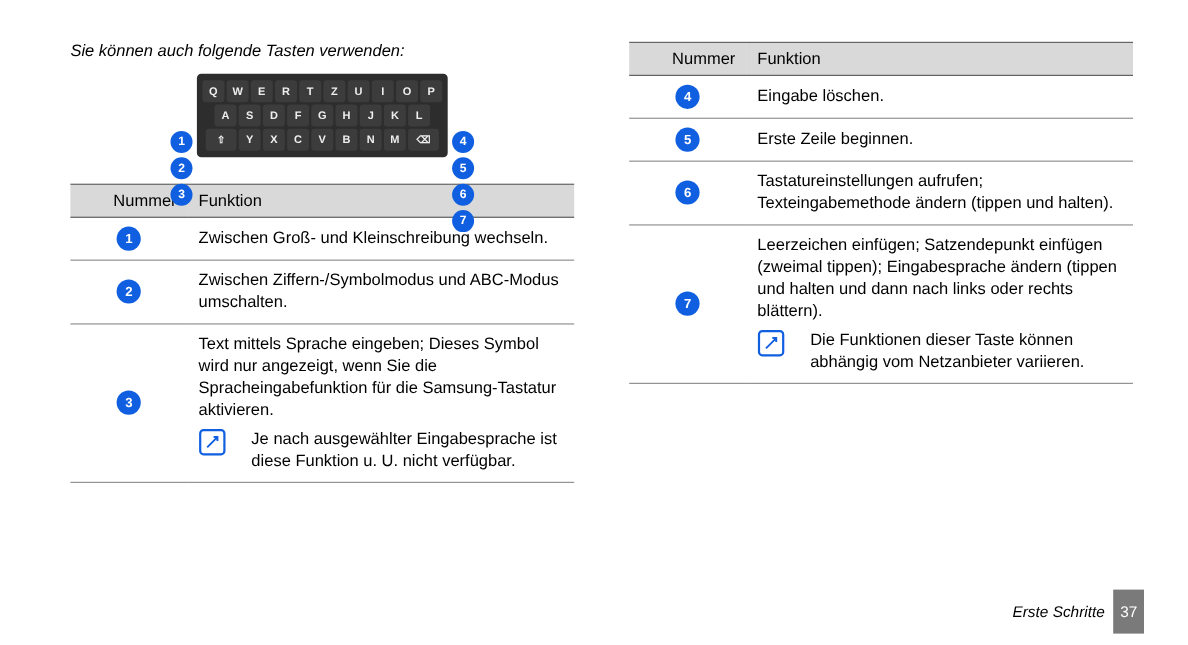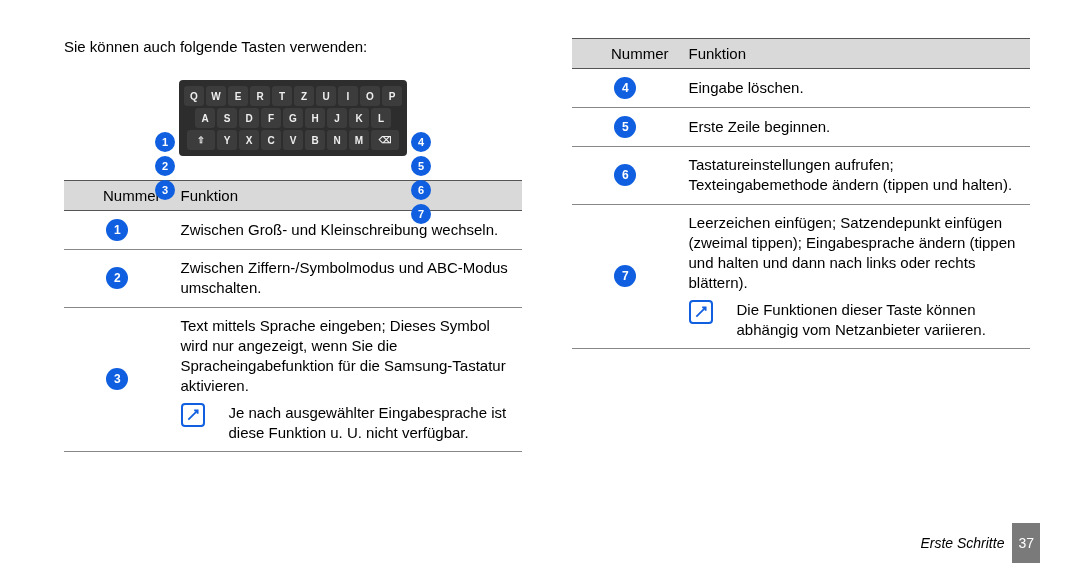--- a/index.html
+++ b/index.html
@@ -12,21 +12,21 @@
     background: #fff;
     position: relative;
     display: flex;
     padding: 38px 40px 10px 64px;
   }
   .col {
     width: 50%;
     padding-right: 30px;
   }
   .col.right { padding-right: 10px; padding-left: 20px; }
-  .intro { margin-bottom: 25px; }
+  .intro { margin-bottom: 12px; font-style: italic; }
 
   
   .kb-wrap {
     display: flex;
     justify-content: center;
     margin-bottom: 24px;
     position: relative;
   }
   .kb {
     position: relative;
@@ -110,21 +110,21 @@
     border: 2px solid #0f5fe0;
     border-radius: 4px;
     display: flex; align-items: center; justify-content: center;
     color: #0f5fe0;
     flex-shrink: 0;
   }
   .note-icon svg { width: 14px; height: 14px; }
   .page-footer {
     position: absolute;
     right: 40px;
-    bottom: 23px;
+    bottom: 10px;
     display: flex;
     align-items: center;
     gap: 8px;
     font-style: italic;
     font-size: 14px;
   }
   .page-num {
     background: #7a7a7a;
     color: #fff;
     font-style: normal;

